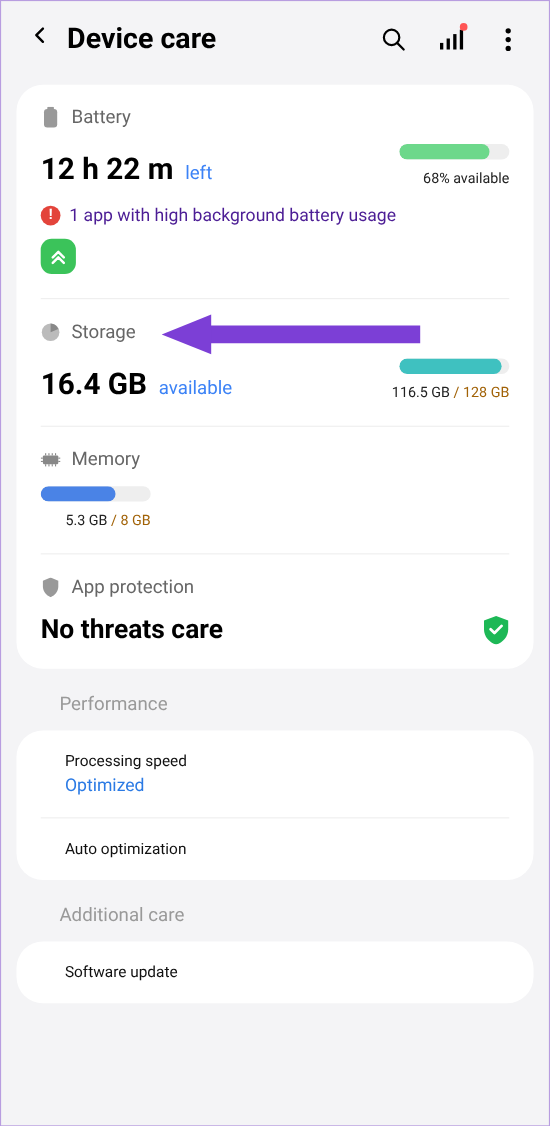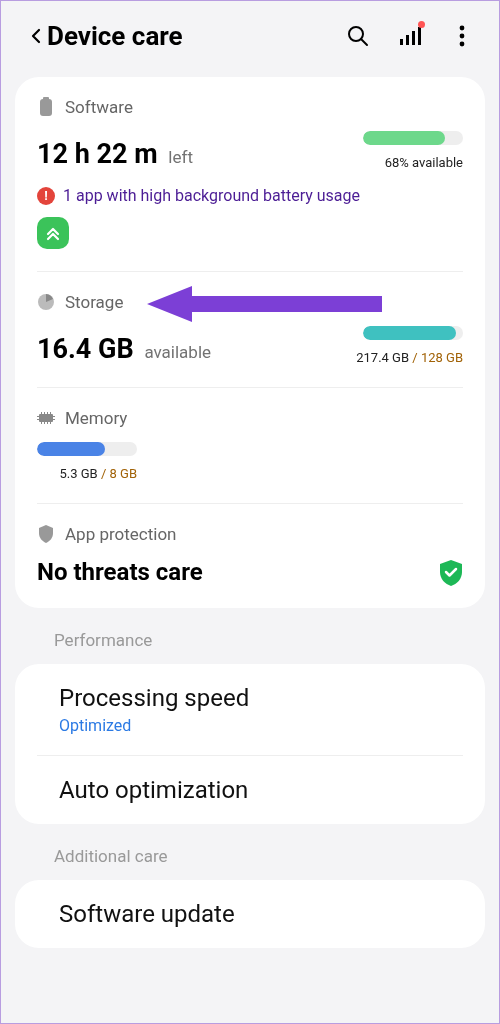--- a/index.html
+++ b/index.html
@@ -8,63 +8,63 @@
     height: 1024px;
     background: #f4f4f6;
     font-family: -apple-system, BlinkMacSystemFont, "Segoe UI", Roboto, sans-serif;
     color: #000;
     border: 1px solid #b89de0;
     overflow: hidden;
     position: relative;
   }
   .header {
     display: flex;
-    align-items: center;
     padding: 20px 24px 12px 24px;
+    gap: 14px;
   }
   .back-btn { width: 22px; height: 22px; display:flex; align-items:center; justify-content:center; }
   .title { font-size: 26px; font-weight: 700; flex:1; }
   .hicons { display:flex; align-items:center; gap:26px; }
   .hicon { width:26px; height:26px; display:flex; align-items:center; justify-content:center; position:relative; }
   .dot-notif { position:absolute; top:-2px; right:-2px; width:7px; height:7px; background:#f55; border-radius:50%; }
 
   .card {
     background: #fff;
     margin: 14px 14px 0 14px;
     border-radius: 24px;
     padding: 0 22px;
   }
   .section { padding: 20px 0 22px 0; border-bottom: 1px solid #eee; position:relative; }
   .section:last-child { border-bottom:none; }
   .sec-head { display:flex; align-items:center; gap:10px; margin-bottom:14px; }
   .sec-head .ic { width:18px; height:18px; display:flex; align-items:center; justify-content:center; }
   .sec-label { font-size:17px; color:#666; }
   .sec-body { display:flex; justify-content:space-between; align-items:flex-end; }
   .big { font-size:27px; font-weight:700; }
-  .big .unit { font-size:17px; font-weight:400; color:#737373; margin-left:4px; }
+  .big .unit { font-size:17px; font-weight:400; color:#3b82f6; margin-left:4px; }
   .right { text-align:right; }
   .bar { width:100px; height:14px; background:#eee; border-radius:10px; overflow:hidden; margin-bottom:10px; margin-left:auto; }
   .bar-fill { height:100%; border-radius:10px; }
   .bar-battery { background:#6dd88b; width:82%; }
   .bar-storage { background:#3fc1c0; width:93%; }
   .bar-memory { background:#4a83e6; width:68%; }
   .sub { font-size:13px; color:#222; }
   .sub .dim { color:#a16207; }
   .alert-row { display:flex; align-items:center; gap:8px; margin-top:16px; }
   .alert-ic { width:18px; height:18px; background:#e3443b; border-radius:50%; display:flex; align-items:center; justify-content:center; color:#fff; font-size:13px; font-weight:700; }
   .alert-text { color:#4c1d95; font-size:16px; }
   .app-badge { width:32px; height:32px; background:#3bc35a; border-radius:10px; display:flex; align-items:center; justify-content:center; margin-top:12px; }
   .nothreats { font-size:24px; font-weight:700; }
   .shield-ok { width:24px; height:24px; }
   .appprot-body { display:flex; justify-content:space-between; align-items:center; }
 
   .group-label { font-size:17px; color:#999; margin:22px 0 0 53px; }
   .item { padding:20px 22px; border-bottom:1px solid #eee; }
   .item:last-child { border-bottom:none; }
-  .item-title { font-size:24px; color:#111; }
+  .item-title { font-size:14px; color:#111; }
   .item-sub { font-size:16px; color:#2b7ae4; margin-top:4px; }
 
   .arrow-annot { position:absolute; left:110px; top:12px; pointer-events:none; }
 </style>
 </head>
 <body>
 
 <div class="header">
   <div class="back-btn">
     <svg width="16" height="16" viewBox="0 0 16 16">
@@ -101,21 +101,21 @@
 <div class="card">
 
   <div class="section">
     <div class="sec-head">
       <span class="ic">
         <svg width="14" height="20" viewBox="0 0 14 20">
             <rect x="4" y="0" width="6" height="3" rx="1" fill="#999"></rect>
             <rect x="1" y="2" width="12" height="17" rx="3" fill="#999"></rect>
           </svg>
       </span>
-      <span class="sec-label">Software</span>
+      <span class="sec-label">Battery</span>
     </div>
     <div class="sec-body">
       <div>
         <span class="big"><span>12 h 22 m</span> <span class="unit">left</span></span>
       </div>
       <div class="right">
         <div class="bar">
             <div class="bar-fill bar-battery"></div>
           </div>
         <div class="sub">68% available</div>
@@ -147,21 +147,21 @@
       <span class="sec-label">Storage</span>
     </div>
     <div class="sec-body">
       <div>
         <span class="big"><span>16.4 GB</span> <span class="unit">available</span></span>
       </div>
       <div class="right">
         <div class="bar">
             <div class="bar-fill bar-storage"></div>
           </div>
-        <div class="sub"><span>217.4 GB</span> <span class="dim">/ <span>128 GB</span></span></div>
+        <div class="sub"><span>116.5 GB</span> <span class="dim">/ <span>128 GB</span></span></div>
       </div>
     </div>
   </div>
 
   <div class="section">
     <div class="sec-head">
       <span class="ic">
         <svg width="18" height="14" viewBox="0 0 18 14">
             <rect x="2" y="3" width="14" height="8" rx="1" fill="#888"></rect>
             <rect x="0" y="5" width="2" height="1" fill="#888"></rect>

